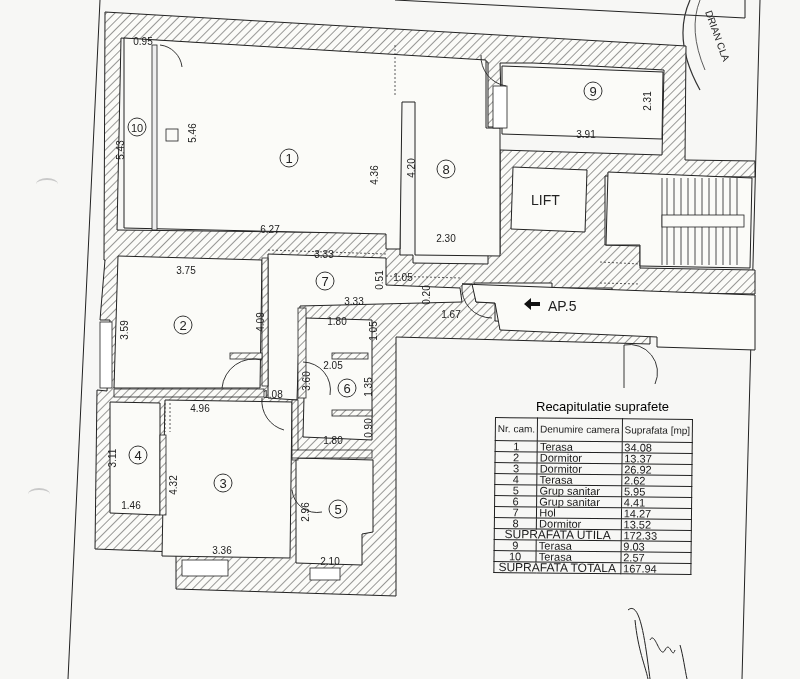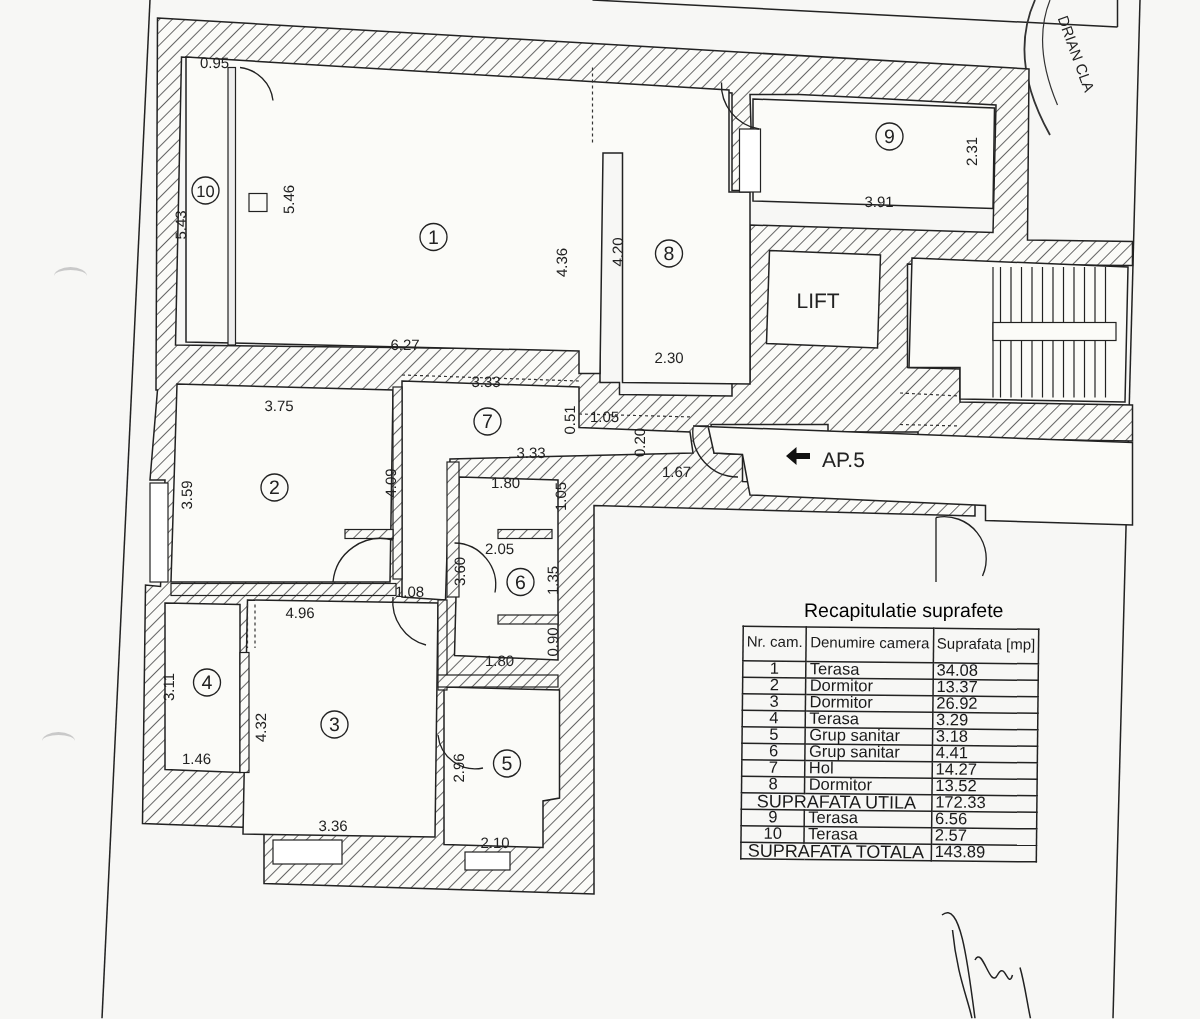--- a/index.html
+++ b/index.html
@@ -217,26 +217,26 @@
           <td class="v">13.37</td>
         </tr>
         <tr>
           <td class="n">3</td>
           <td>Dormitor</td>
           <td class="v">26.92</td>
         </tr>
         <tr>
           <td class="n">4</td>
           <td>Terasa</td>
-          <td class="v">3.29</td>
+          <td class="v">2.62</td>
         </tr>
         <tr>
           <td class="n">5</td>
           <td>Grup sanitar</td>
-          <td class="v">3.18</td>
+          <td class="v">5.95</td>
         </tr>
         <tr>
           <td class="n">6</td>
           <td>Grup sanitar</td>
           <td class="v">4.41</td>
         </tr>
         <tr>
           <td class="n">7</td>
           <td>Hol</td>
           <td class="v">14.27</td>
@@ -246,26 +246,26 @@
           <td>Dormitor</td>
           <td class="v">13.52</td>
         </tr>
         <tr>
           <td class="big" colspan="2">SUPRAFATA UTILA</td>
           <td class="v">172.33</td>
         </tr>
         <tr>
           <td class="n">9</td>
           <td>Terasa</td>
-          <td class="v">6.56</td>
+          <td class="v">9.03</td>
         </tr>
         <tr>
           <td class="n">10</td>
           <td>Terasa</td>
           <td class="v">2.57</td>
         </tr>
         <tr>
           <td class="big" colspan="2">SUPRAFATA TOTALA</td>
-          <td class="v">143.89</td>
+          <td class="v">167.94</td>
         </tr>
       </tbody>
   </table>
 </div>
 
 </body></html>

